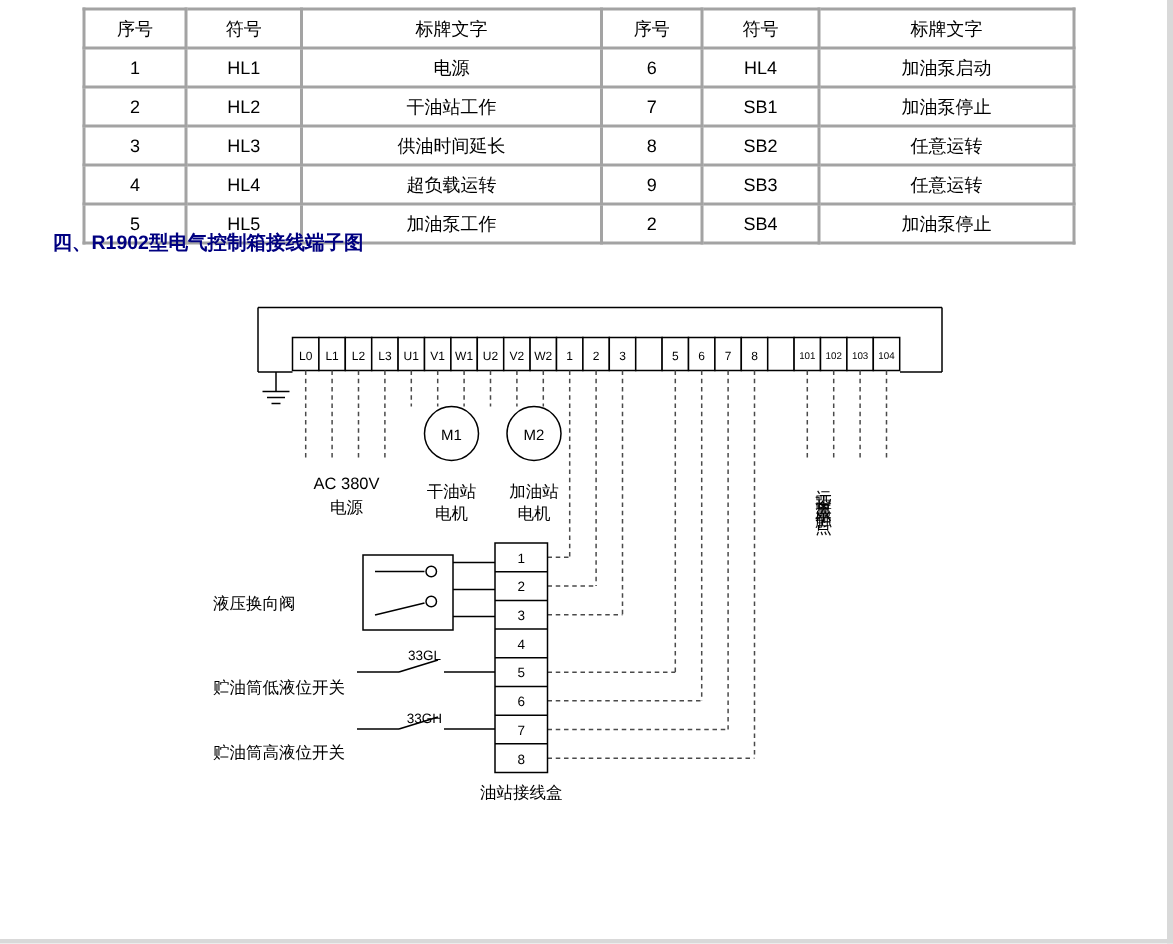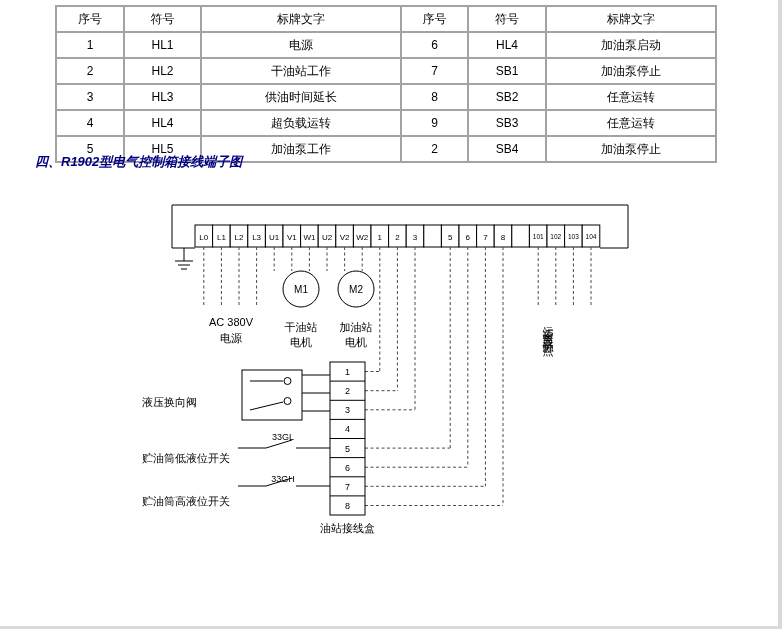--- a/index.html
+++ b/index.html
@@ -5,21 +5,21 @@
   html,body{margin:0;padding:0;}
   body{width:782px;height:629px;position:relative;background:#fff;
        font-family:"Liberation Sans","DejaVu Sans",sans-serif;color:#000;}
   .edge-right{position:absolute;right:0;top:0;width:4px;height:629px;background:#d9d9d9;}
   .edge-bottom{position:absolute;left:0;bottom:0;width:782px;height:3px;background:#d9d9d9;}
 
   table.sig{position:absolute;left:55px;top:5px;border-collapse:collapse;table-layout:fixed;}
   table.sig th,table.sig td{border:2px solid #a3a3a3;font-size:12px;font-weight:normal;
        text-align:center;padding:0;height:24px;line-height:24px;overflow:hidden;white-space:nowrap;}
 
-  .heading{position:absolute;left:35px;top:153px;font-size:13px;font-weight:bold;color:#000080;font-style:italic;}
+  .heading{position:absolute;left:35px;top:153px;font-size:13px;font-weight:bold;color:#000080;}
 
   svg.diagram{position:absolute;left:0;top:0;width:782px;height:629px;}
   .ln{stroke:#000;stroke-width:1;fill:none;}
   .dash{stroke:#4a4a4a;stroke-width:1;fill:none;stroke-dasharray:3,2.5;}
   .cellr{fill:#fff;stroke:#000;stroke-width:1;}
   .tl{font-size:8px;text-anchor:middle;fill:#000;}
   .tl3{font-size:6.5px;text-anchor:middle;fill:#000;}
   .tnum{font-size:9px;text-anchor:middle;fill:#000;}
   .tcap{font-size:11px;text-anchor:middle;fill:#000;}
   .tcapL{font-size:11px;text-anchor:start;fill:#000;}

